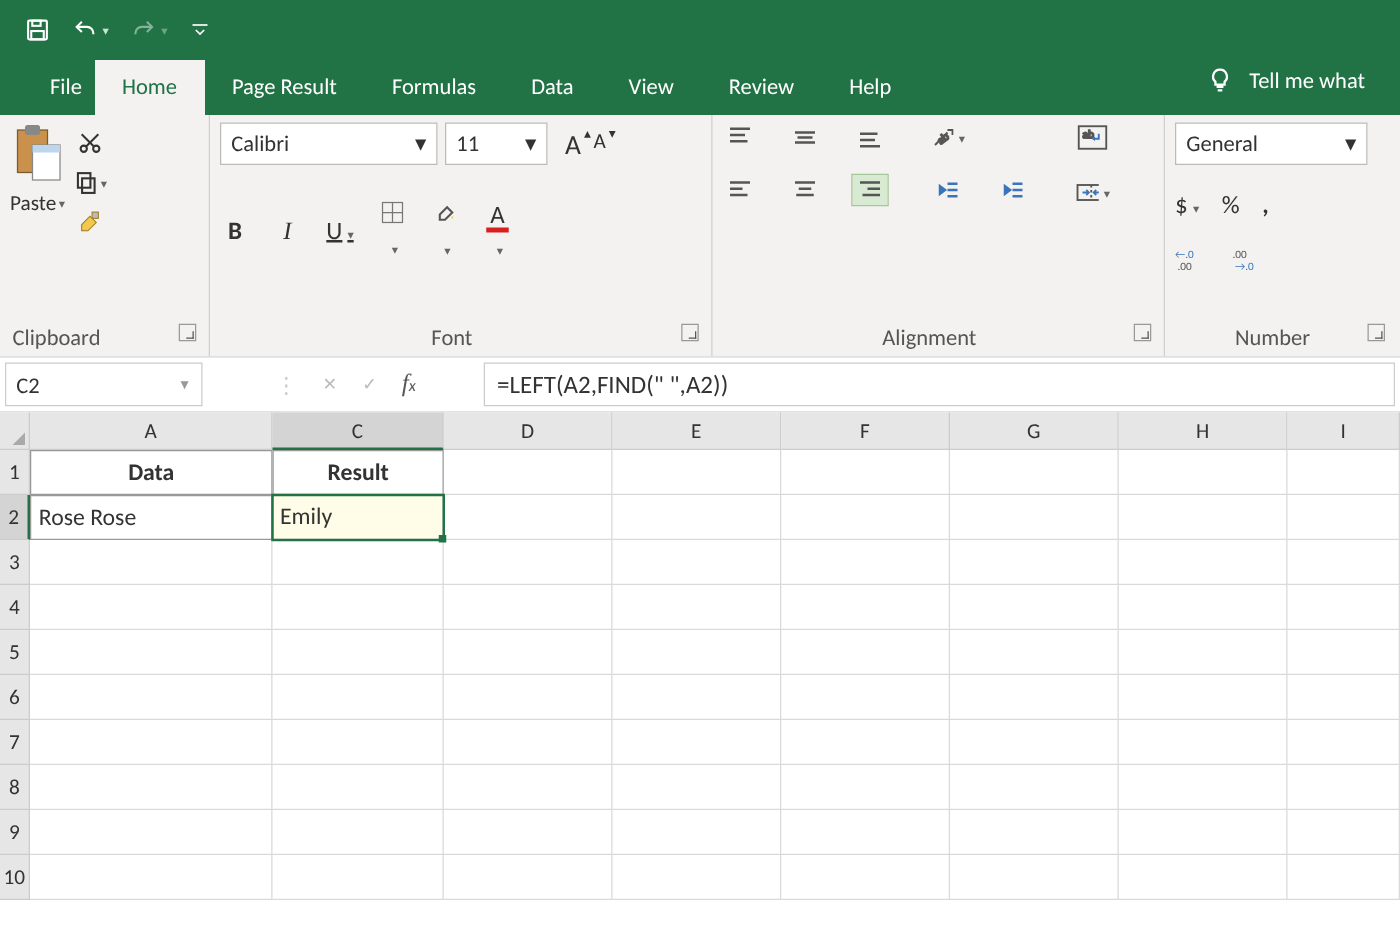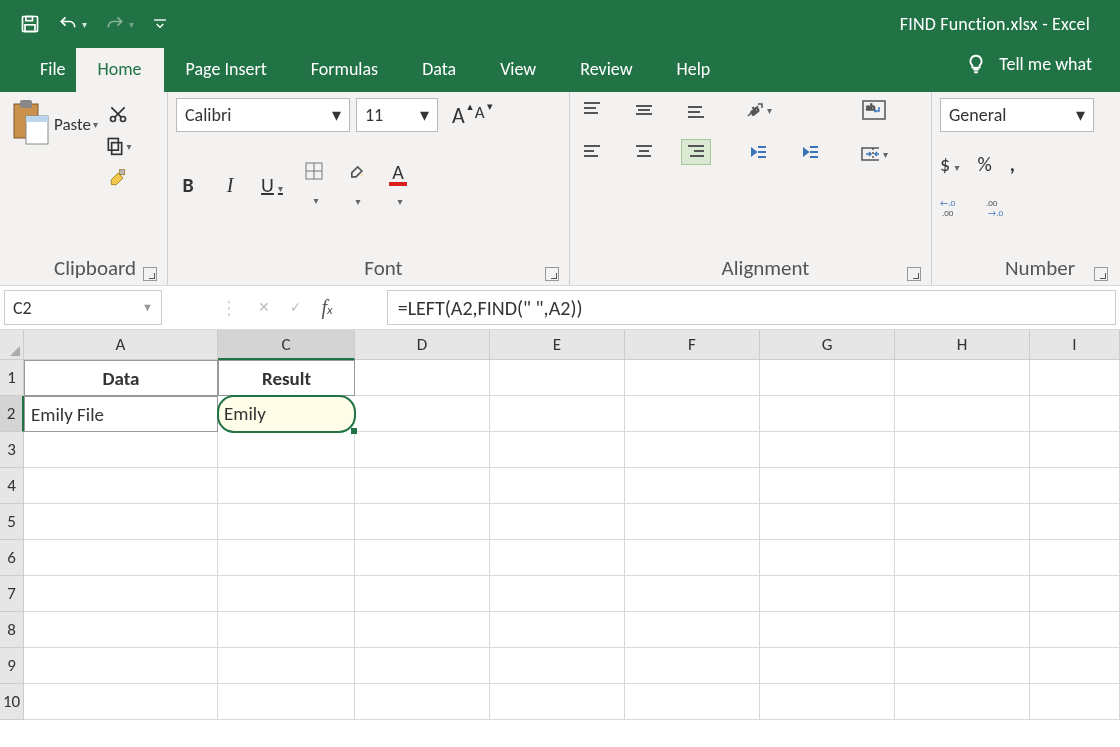--- a/index.html
+++ b/index.html
@@ -18,25 +18,25 @@
 .tab.active { background: #f3f2f1; color: #217346; }
 .tab.file { padding-right: 10px; }
 
 .tellme { display:flex; align-items:center; margin-left: auto; padding: 0 28px 12px 0; gap:12px; font-size:18px; align-self:center;}
 .tellme svg { width: 22px; height: 22px; }
 
 
 .ribbon { background: #f3f2f1; height: 194px; border-bottom: 1px solid #d9d9d9; display: flex; }
 .group { border-right: 1px solid #d0d0d0; display:flex; flex-direction:column; justify-content:space-between; padding: 6px 8px 2px 8px; }
 .group .body { display:flex; align-items:flex-start; gap: 6px; flex:1; }
-.group .label-row { display:flex; justify-content:space-between; align-items:flex-end; font-size:21px; color:#555; padding: 2px 2px; margin-left: 44px; }
+.group .label-row { display:flex; justify-content:space-between; align-items:flex-start; font-size:18px; color:#555; padding: 2px 2px; }
 .dialog-launcher { width:14px; height:14px; border:1px solid #999; position:relative; cursor:pointer; }
 .dialog-launcher::after { content:""; position:absolute; right:1px; bottom:1px; width:5px; height:5px; border-right:1px solid #555; border-bottom:1px solid #555; }
 
-.pastecol { display:flex; flex-direction: row; gap:2px; }
+.pastecol { display:flex; flex-direction: column; gap:2px; }
 .clip-icons { display:flex; flex-direction:column; gap:8px; padding-top:4px;}
 .clip-icons .ic { width:28px;height:24px;display:flex;align-items:center;justify-content:center;cursor:pointer;}
 .smalldrop { font-size:10px; color:#666; margin-left:2px;}
 
 .fontrow1 { display:flex; gap:6px; align-items:center; }
 .fontname { width:174px; height:34px; border:1px solid #bbb; background:#fff; display:flex; align-items:center; justify-content:space-between; padding:0 8px; font-size:18px; cursor:pointer;}
 .fontsize { width:82px; height:34px; border:1px solid #bbb; background:#fff; display:flex; align-items:center; justify-content:space-between; padding:16px 8px; font-size:18px; cursor:pointer;}
 .growshrink { display:flex; gap:10px; padding-left:8px;}
 .growshrink .g { font-size:22px; position:relative; cursor:pointer; color:#333;}
 .growshrink .g sup { font-size:11px; position:absolute; top:-2px; right:-8px; }
@@ -72,21 +72,21 @@
 .rowhdr.sel { background:#d4d4d4; border-right:2px solid #217346;}
 .cols { flex:1; }
 .colhdrs { display:flex; height:30px;}
 .colhdr { background:#e6e6e6; border-right:1px solid #ccc; border-bottom:1px solid #ccc; display:flex; align-items:center; justify-content:center; font-size:17px; color:#333; }
 .colhdr.sel { background:#d4d4d4; border-bottom:2px solid #217346;}
 .datarow { display:flex; height:36px; }
 .cell { border-right:1px solid #d9d9d9; border-bottom:1px solid #d9d9d9; display:flex; align-items:center; padding:0 6px; font-size:19px; font-family: Calibri, Arial; }
 .cA { width:194px; } .cC { width:137px; } .cD,.cE,.cF,.cG,.cH { width:135px; } .cI { width:90px; }
 .hdr-bold { font-weight:bold; justify-content:center; border:1px solid #999; }
 .cell.databox { border:1px solid #999; }
-.cell.selected { background:#fffde7; outline:2px solid #217346; outline-offset:-1px; position:relative;border-radius:16px;}
+.cell.selected { background:#fffde7; outline:2px solid #217346; outline-offset:-1px; position:relative;}
 .cell.selected::after { content:""; position:absolute; right:-3px; bottom:-3px; width:6px; height:6px; background:#217346;}
 .svgico { width:20px; height:20px; }
 </style>
 </head>
 <body>
 
 <div class="titlebar">
   <div class="qat">
     <span class="btn">
       <svg class="svgico" viewBox="0 0 24 24" fill="none" stroke="#fff" stroke-width="2">
@@ -109,27 +109,26 @@
         </svg>
       <span class="caret-down">▾</span>
     </span>
     <span class="btn">
       <svg width="16" height="16" viewBox="0 0 24 24" fill="none" stroke="#fff" stroke-width="2">
           <line x1="3" y1="6" x2="21" y2="6"></line>
           <path d="M7 12l5 5 5-5"></path>
         </svg>
     </span>
   </div>
-  <div class="title-text">FIND Function.xlsx  -  Excel</div>
 </div>
 
 <div class="tabstrip">
   <div class="tab file">File</div>
   <div class="tab active">Home</div>
-  <div class="tab">Page Insert</div>
+  <div class="tab">Page Result</div>
   <div class="tab">Formulas</div>
   <div class="tab">Data</div>
   <div class="tab">View</div>
   <div class="tab">Review</div>
   <div class="tab">Help</div>
   <div class="tellme">
     <svg viewBox="0 0 24 24" fill="none" stroke="#fff" stroke-width="2">
         <path d="M9 18h6M10 21h4M12 3a6 6 0 00-4 10.5V16h8v-2.5A6 6 0 0012 3z"></path>
       </svg>
     <span>Tell me what</span>
@@ -396,21 +395,21 @@
       <div class="cell cA hdr-bold">Data</div>
       <div class="cell cC hdr-bold">Result</div>
       <div class="cell cD"></div>
       <div class="cell cE"></div>
       <div class="cell cF"></div>
       <div class="cell cG"></div>
       <div class="cell cH"></div>
       <div class="cell cI"></div>
     </div>
     <div class="datarow">
-      <div class="cell cA databox">Emily File</div>
+      <div class="cell cA databox">Rose Rose</div>
       <div class="cell cC selected">Emily </div>
       <div class="cell cD"></div>
       <div class="cell cE"></div>
       <div class="cell cF"></div>
       <div class="cell cG"></div>
       <div class="cell cH"></div>
       <div class="cell cI"></div>
     </div>
     <div class="datarow">
         <div class="cell cA"></div>

